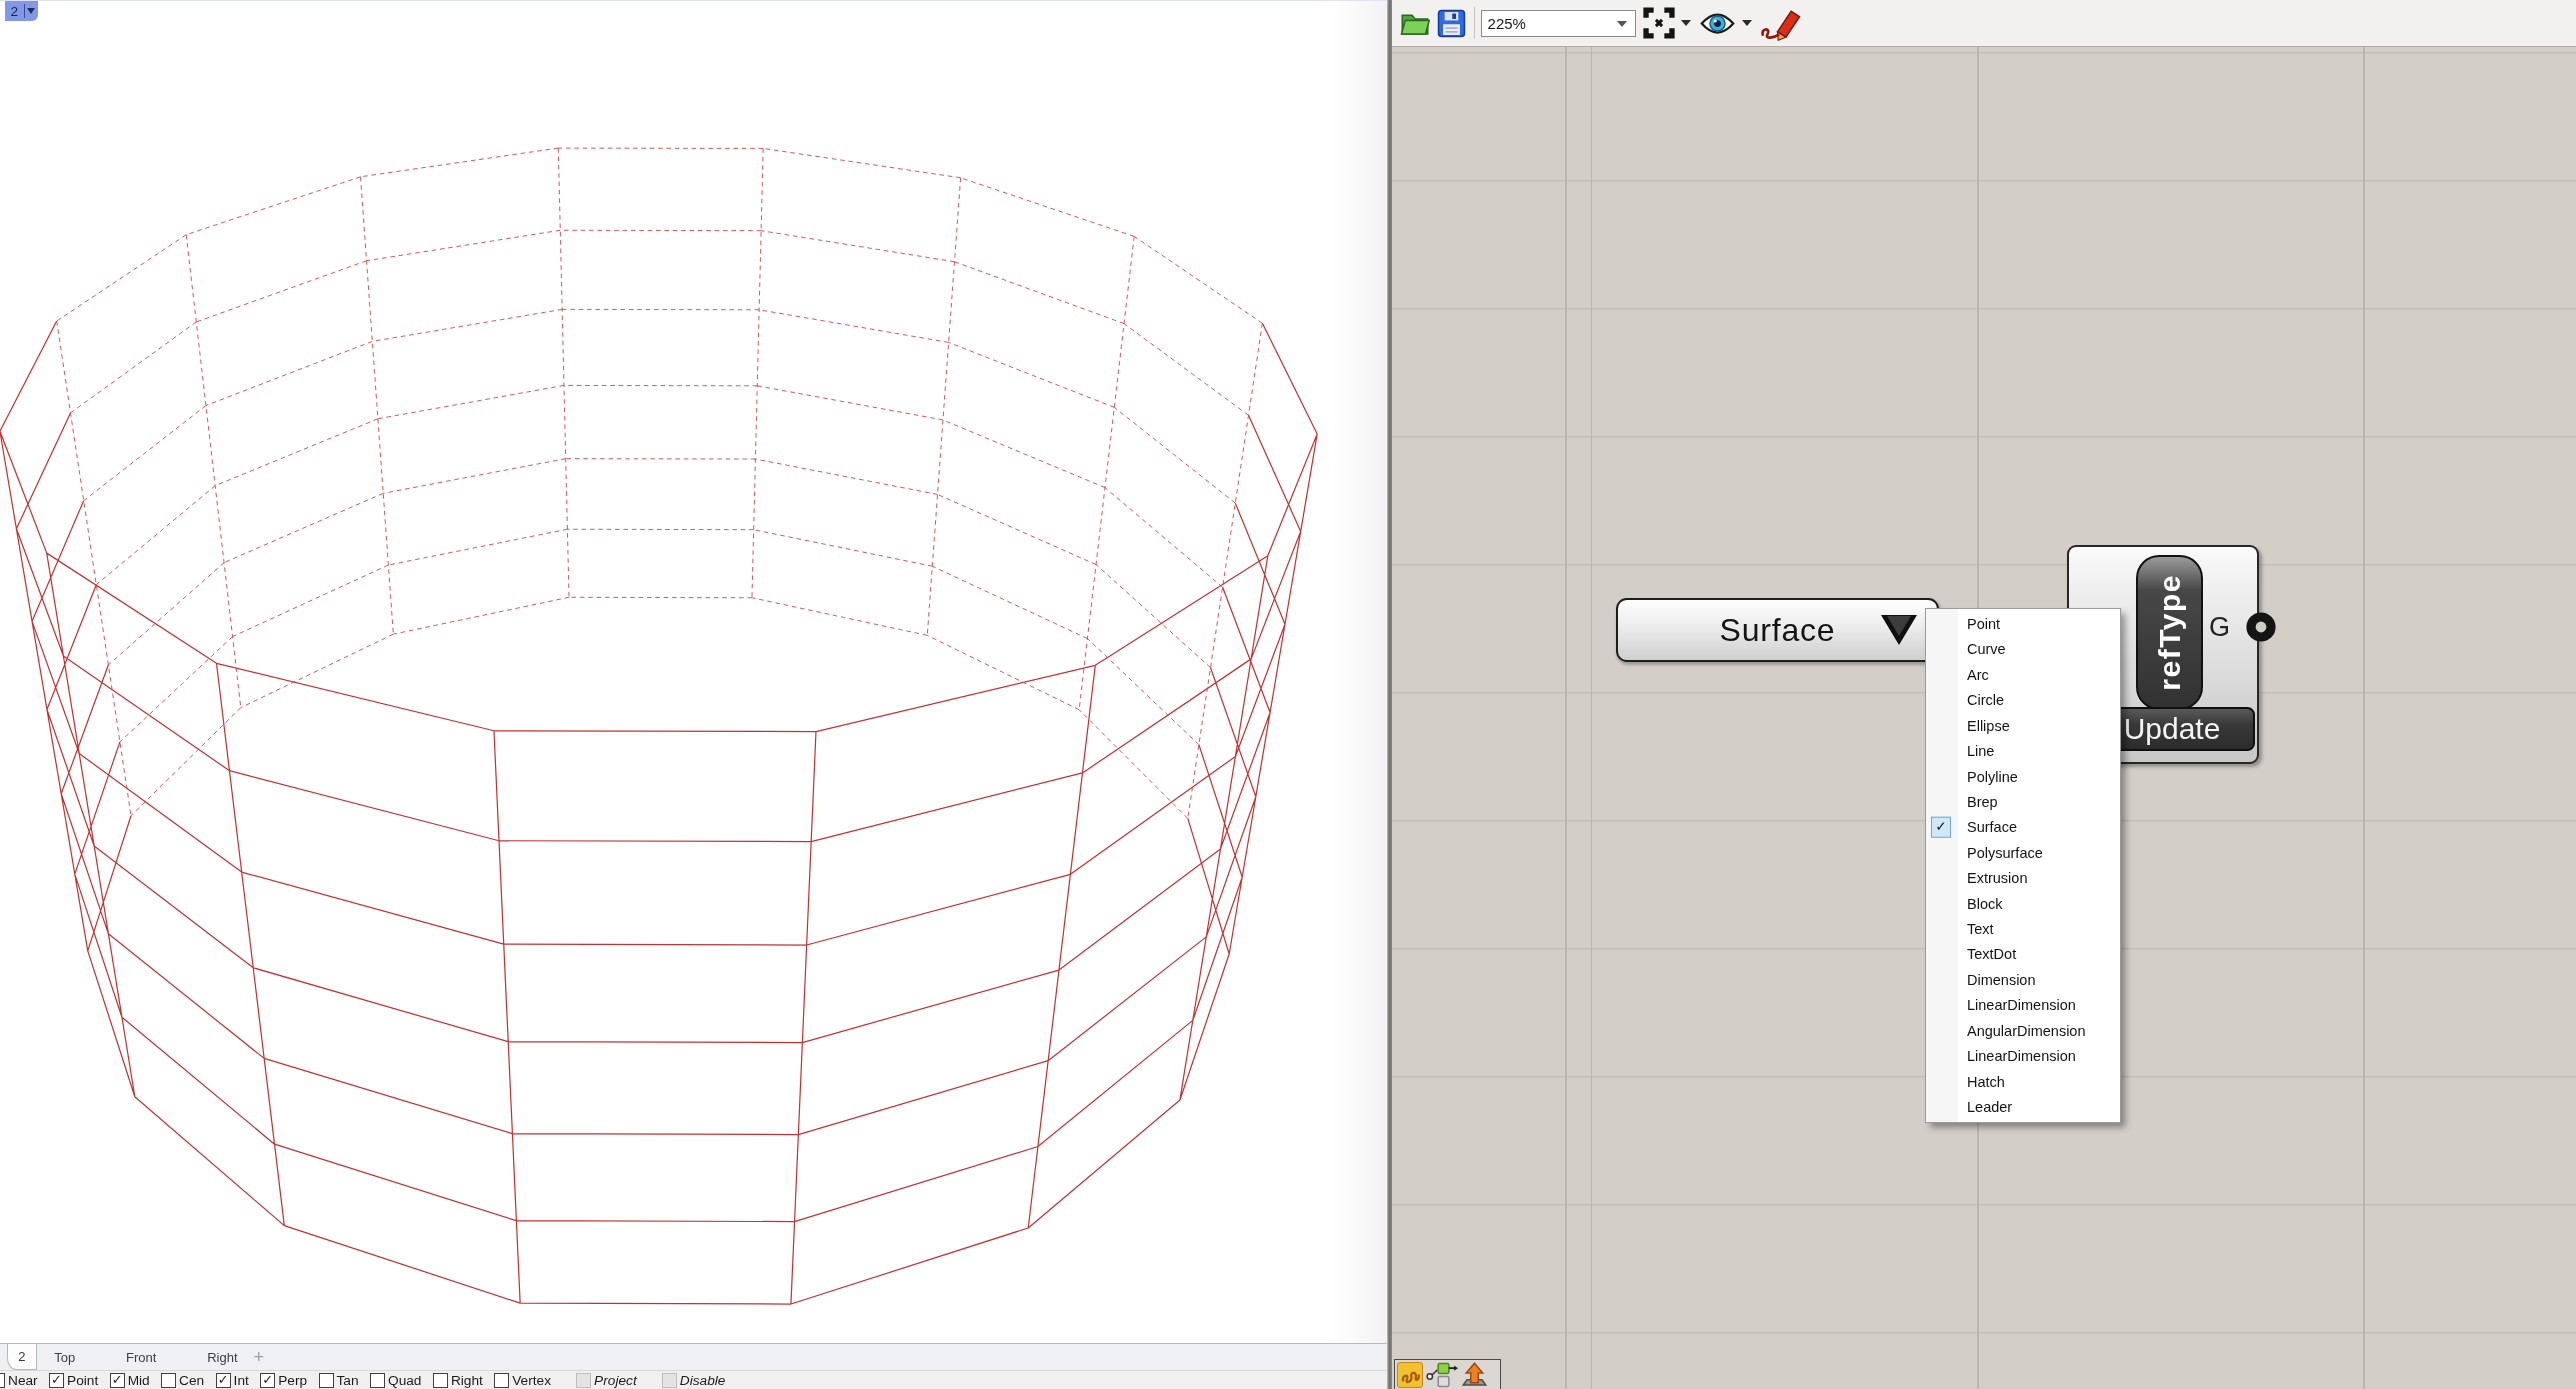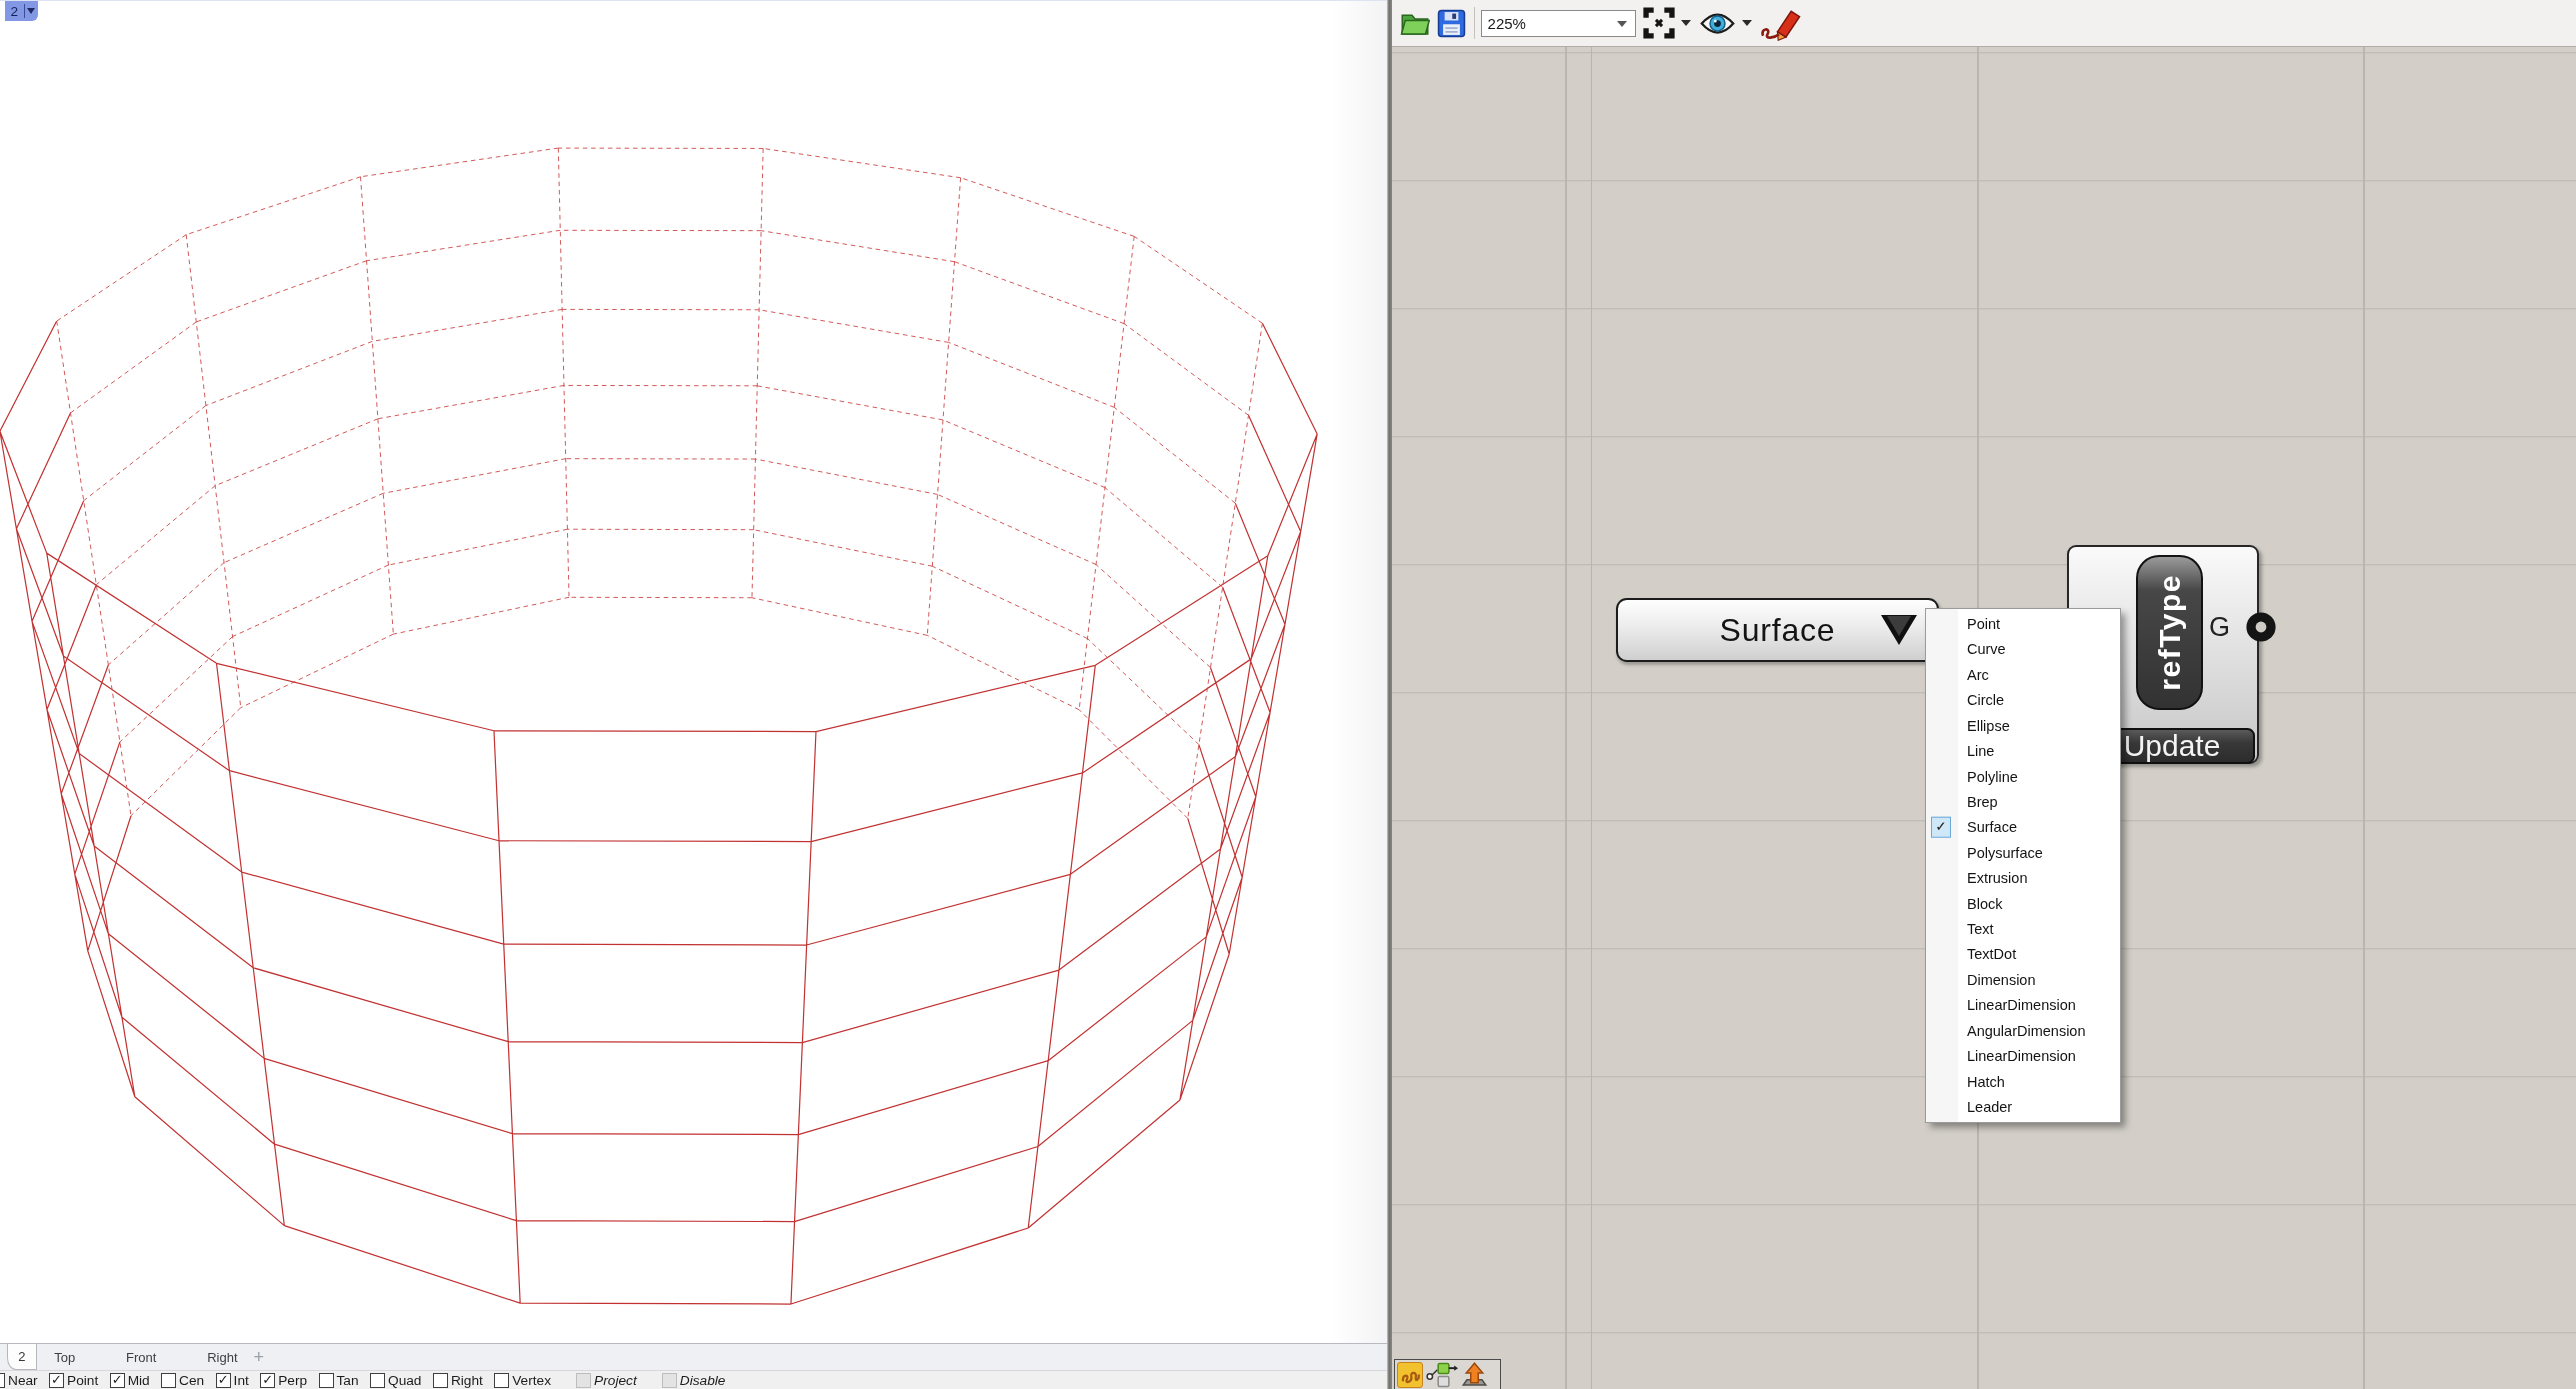--- a/index.html
+++ b/index.html
@@ -93,21 +93,21 @@
                   border:2.3px solid #272727; border-radius:9px; z-index:2;
                   box-shadow:2.3px 3px 3.8px rgba(0,0,0,0.3); }
   .comp-capsule { position:absolute; left:67px; top:7.6px; width:67px; height:155px;
                   background:linear-gradient(180deg,#9a9a9a 0%,#474747 22%,#323232 100%);
                   border:2.3px solid #121212; border-radius:23px;
                   display:flex; align-items:center; justify-content:center; }
   .comp-capsule span { writing-mode:vertical-rl; transform:rotate(180deg);
                        color:#ffffff; font-size:30px; font-weight:bold; letter-spacing:1.5px; }
   .comp-output-label { position:absolute; left:140px; top:65px; font-size:27px; color:#222222; }
   .comp-connector { position:absolute; left:2241px; top:607px; z-index:2; }
-  .comp-button { position:absolute; left:20px; top:181px; width:166px; height:36px;
+  .comp-button { position:absolute; left:20px; top:160px; width:166px; height:44px;
                  background:linear-gradient(180deg,#5a5a5a 0%,#383838 40%,#2c2c2c 100%);
                  border:2.3px solid #101010; border-radius:7.6px;
                  display:flex; align-items:center; justify-content:center;
                  color:#f4f4f4; font-size:30px; }
 
   
   .context-menu { position:absolute; left:1925px; top:608px; width:196px; height:515px;
                   background:#ffffff; border:0.8px solid #9b9b9b; z-index:6;
                   box-shadow:5.3px 5.3px 6.9px rgba(0,0,0,0.38);
                   display:flex; flex-direction:column; padding:2.3px 0; }

